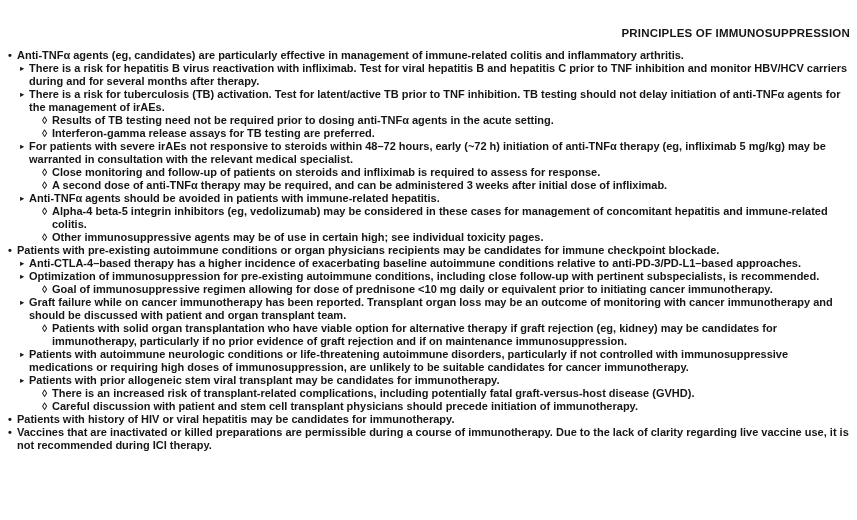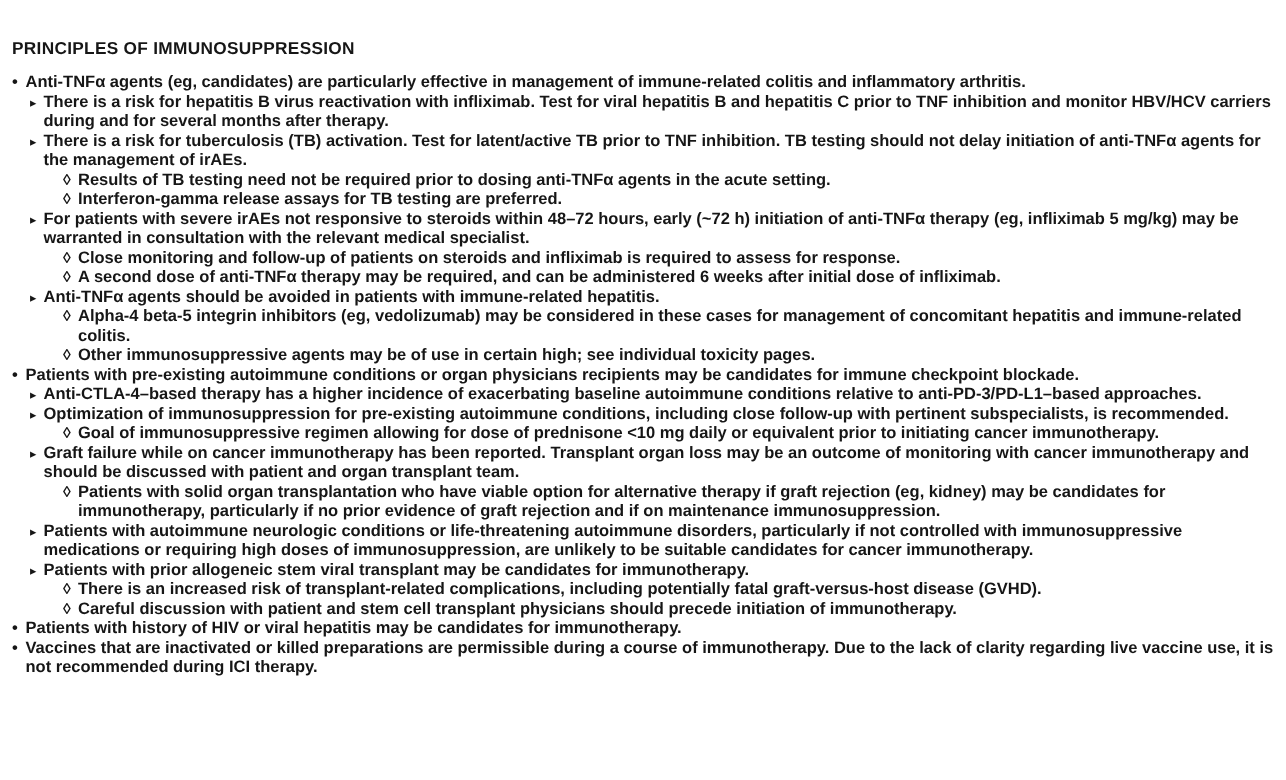--- a/index.html
+++ b/index.html
@@ -17,21 +17,21 @@
     -webkit-font-smoothing: antialiased;
   }
   .doc {
     box-sizing: border-box;
     width: 857px;
     height: 520px;
     padding: 27px 7px 4px 8px;
   }
   .title {
     margin: 0 0 9px 0;
-    text-align: left;
+    text-align: right;
     font-size: 11.5px;
     line-height: 13px;
     letter-spacing: 0.2px;
     font-weight: bold;
   }
   .list {
     width: 100%;
   }
   .item {
     display: flex;
@@ -82,21 +82,21 @@
       <div class="item level-2">
         <span class="bullet">▸</span>
         <span class="text">For patients with severe irAEs not responsive to steroids within 48–72 hours, early (~72 h) initiation of anti-TNFα therapy (eg, infliximab 5 mg/kg) may be warranted in consultation with the relevant medical specialist.</span>
       </div>
       <div class="item level-3">
         <span class="bullet">◊</span>
         <span class="text">Close monitoring and follow-up of patients on steroids and infliximab is required to assess for response.</span>
       </div>
       <div class="item level-3">
         <span class="bullet">◊</span>
-        <span class="text">A second dose of anti-TNFα therapy may be required, and can be administered 6 weeks after initial dose of infliximab.</span>
+        <span class="text">A second dose of anti-TNFα therapy may be required, and can be administered 3 weeks after initial dose of infliximab.</span>
       </div>
       <div class="item level-2">
         <span class="bullet">▸</span>
         <span class="text">Anti-TNFα agents should be avoided in patients with immune-related hepatitis.</span>
       </div>
       <div class="item level-3">
         <span class="bullet">◊</span>
         <span class="text">Alpha-4 beta-5 integrin inhibitors (eg, vedolizumab) may be considered in these cases for management of concomitant hepatitis and immune-related colitis.</span>
       </div>
       <div class="item level-3">

